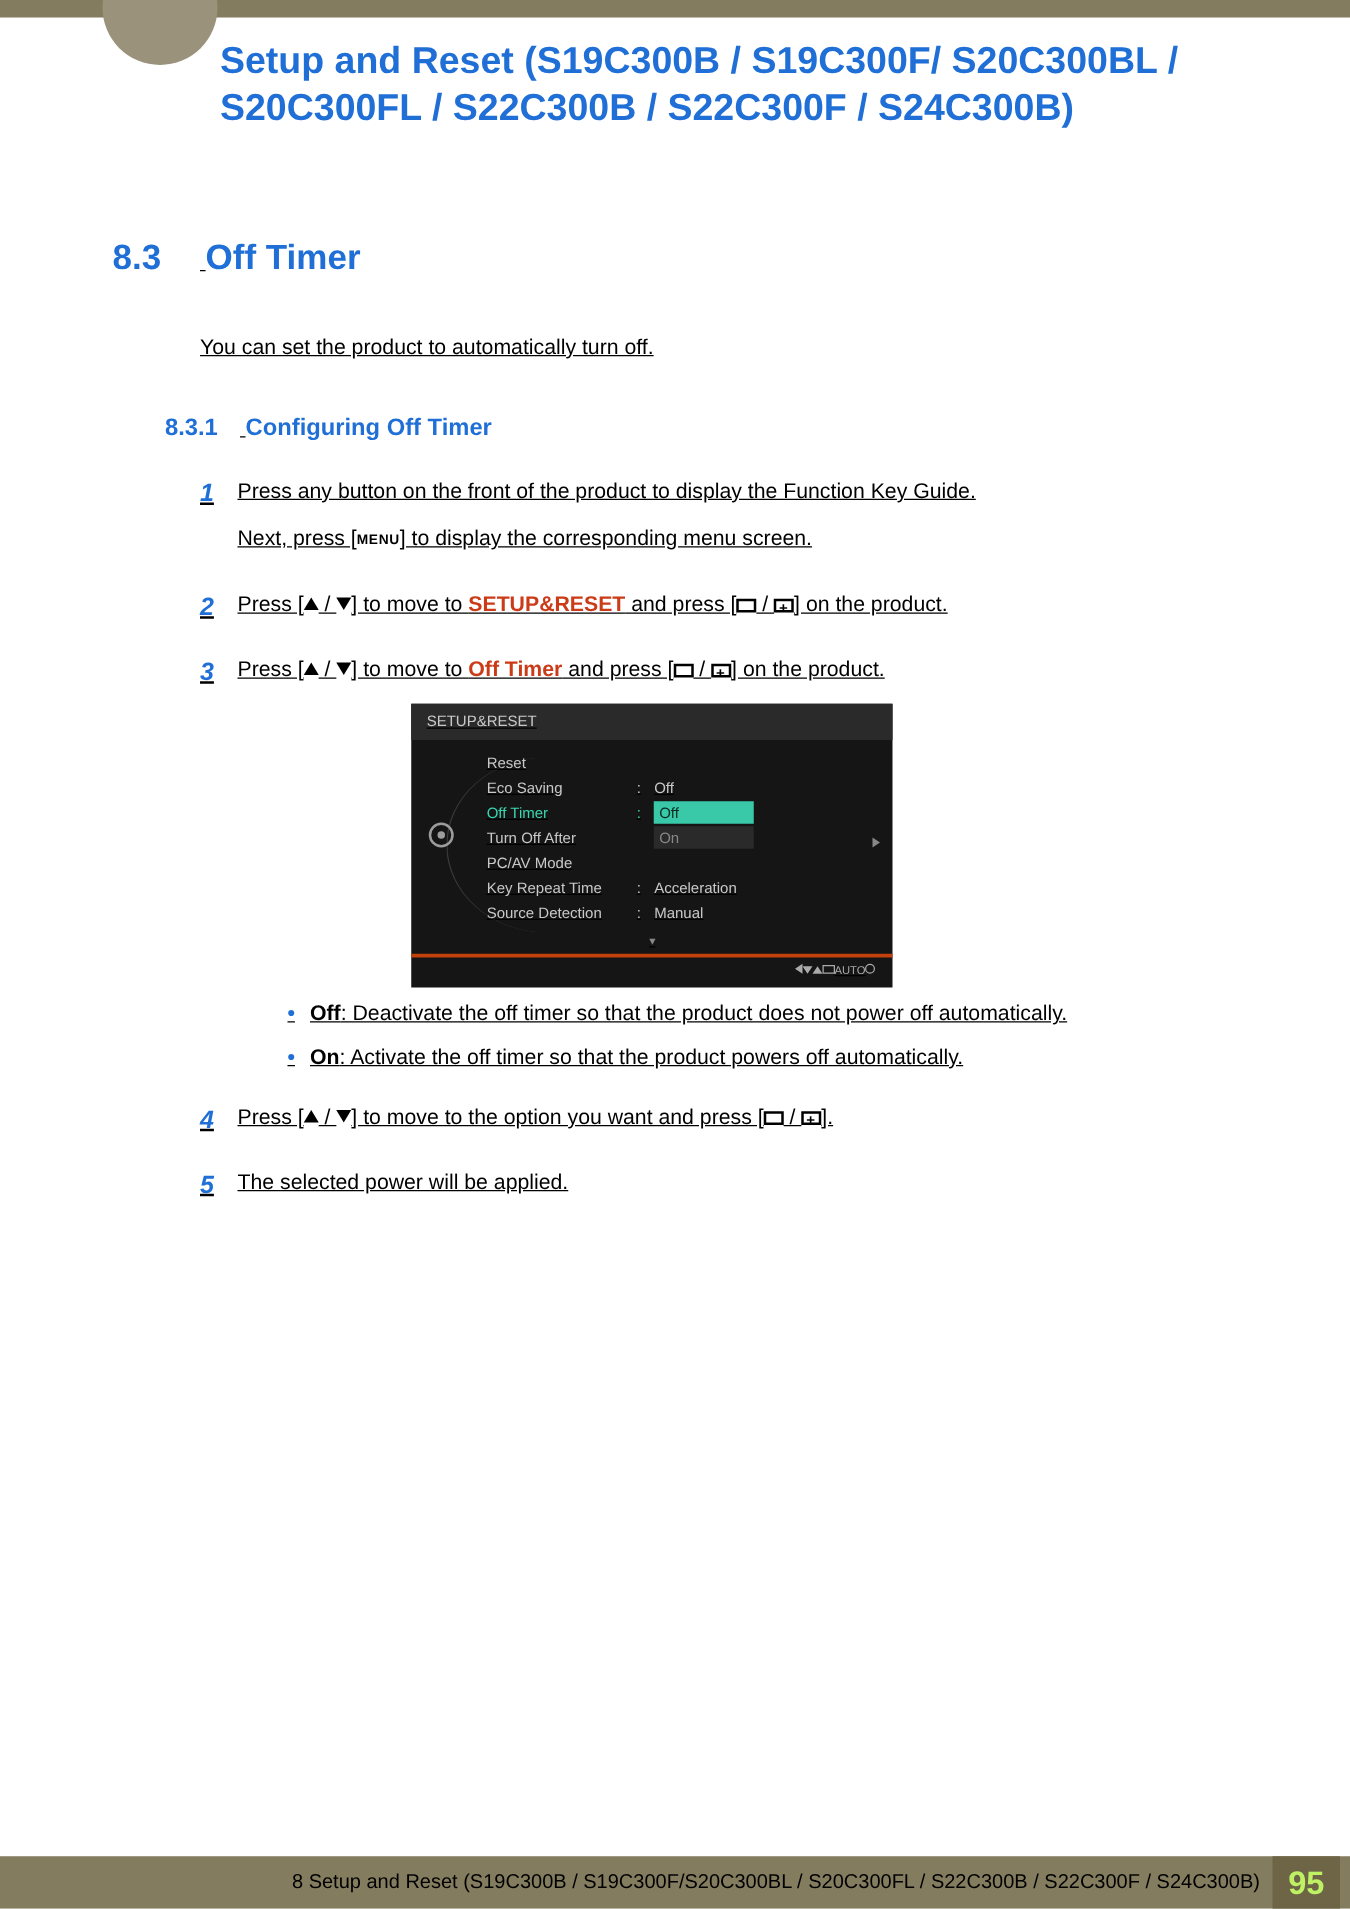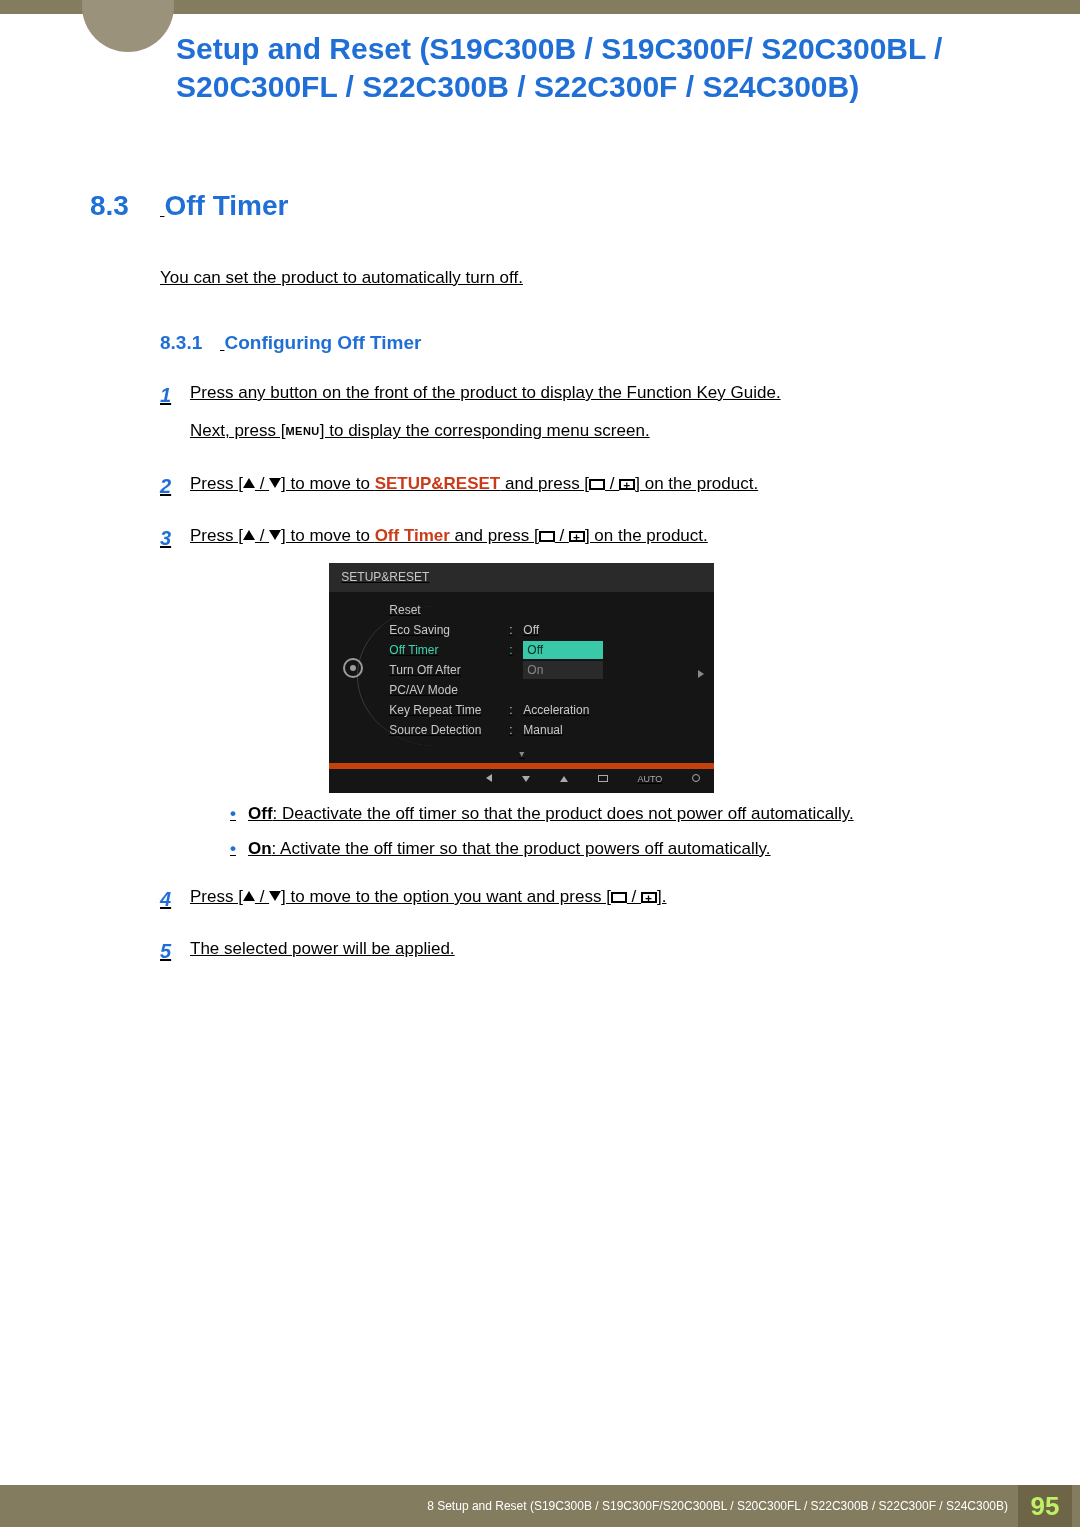--- a/index.html
+++ b/index.html
@@ -57,21 +57,21 @@
     font-weight: bold;
     color: #1f6fd6;
   }
   .intro {
     margin-top: 46px;
     margin-left: 70px;
     font-size: 17px;
   }
   .subsec {
     margin-top: 44px;
-    margin-left: 70px;
+    margin-left: 42px;
   }
   .subsec-num {
     display: inline-block;
     font-size: 19px;
     font-weight: bold;
     color: #1f6fd6;
     width: 60px;
   }
   .subsec-title {
     display: inline-block;
@@ -215,23 +215,22 @@
     top:78px;
     width:0;height:0;
     border-top:4px solid transparent;
     border-bottom:4px solid transparent;
     border-left:6px solid #888;
   }
   .osd-body { position:relative; }
   .osd-bottom {
     display:flex;
     justify-content:flex-end;
-    gap:30px;
     padding:4px 14px 2px 0;
-    border-top:6px solid #c2410c;
+    border-top:3px solid #c2410c;
     text-align:right;
   }
   .osd-bottom span { font-size:9px; color:#aaa; }
   .osd-down-arr {
     text-align:center;
     font-size:10px;
     color:#888;
     padding-bottom:2px;
   }
   .bullets {
@@ -253,22 +252,22 @@
     position:absolute;
     left:0; right:0; bottom:0;
     height:42px;
     background:#847c5f;
     display:flex;
     align-items:center;
     justify-content:flex-end;
     padding-right:8px;
   }
   .footer-text {
-    color:#ffffff;
-    font-size:12px;
+    color:#000000;
+    font-size:16px;
     margin-right:10px;
   }
   .page-num {
     background:#6e6547;
     color:#bef264;
     font-size:26px;
     font-weight:bold;
     width:54px;
     height:42px;
     display:flex;

